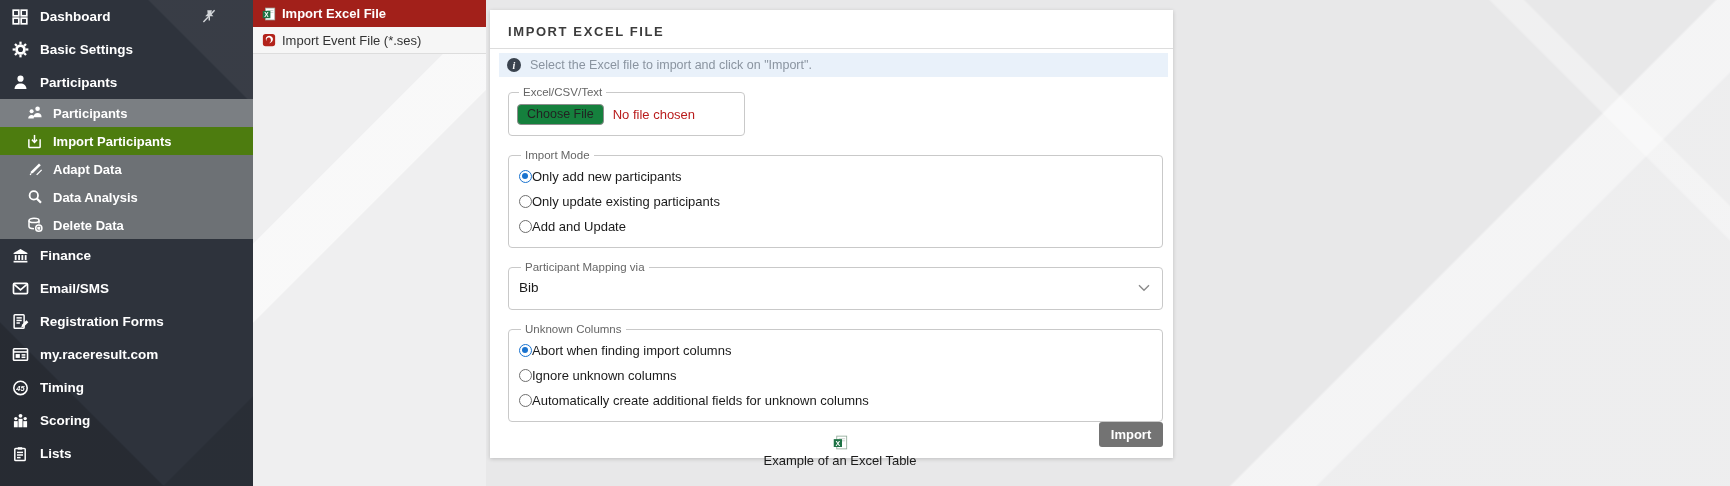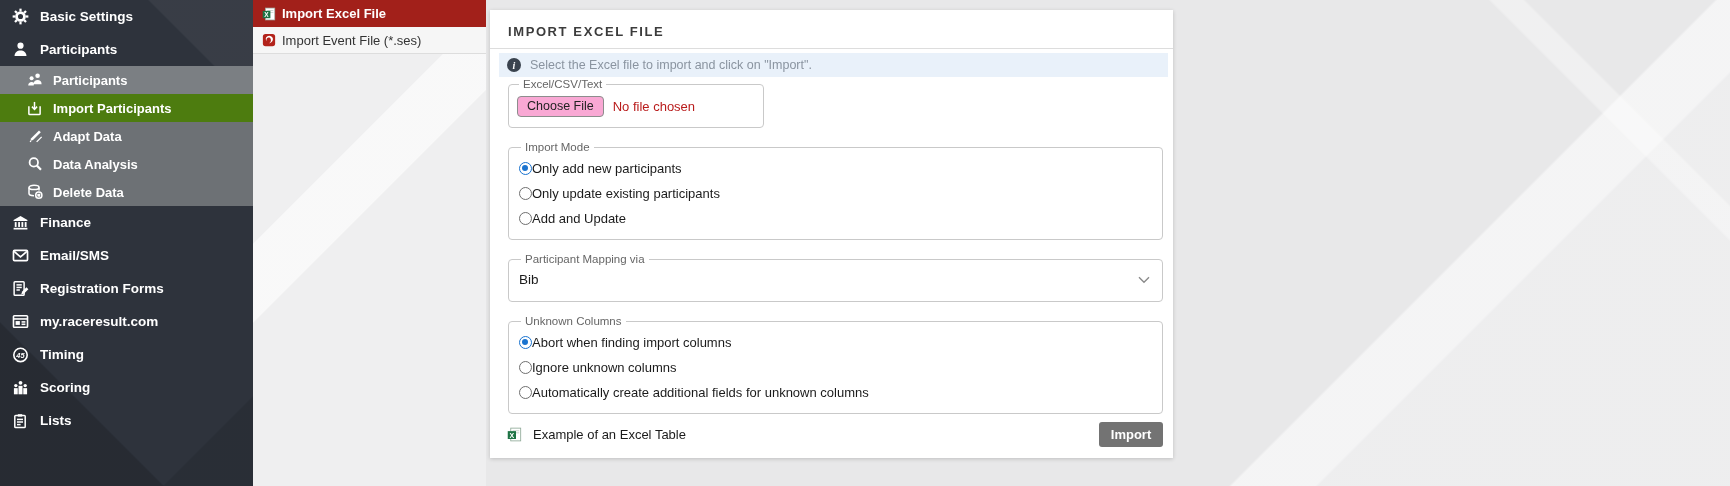--- a/index.html
+++ b/index.html
@@ -46,50 +46,68 @@
   .card { position:absolute; left:490px; top:10px; width:683px; height:448px;
     background:#fff; box-shadow:0 1px 4px rgba(0,0,0,.18); }
   .card-title { padding:14px 18px 9px; font-weight:bold; font-size:13px;
     letter-spacing:1.6px; color:#3c3c3c; border-bottom:1px solid #ddd; }
   .info-bar { margin:4px 5px 0 9px; height:24px; background:#e9f1fa;
     display:flex; align-items:center; gap:9px; padding-left:8px; color:#8a94a0; font-size:12.5px; }
   .info-ic { width:14px; height:14px; border-radius:50%; background:#3a434e; color:#fff;
     font:italic bold 10px "Liberation Serif", serif; display:flex; align-items:center; justify-content:center; }
   fieldset { border:1px solid #c9c9c9; border-radius:4px; padding:3px 10px 8px; }
   legend { font-size:11.5px; color:#666; padding:0 4px; margin-left:2px; }
-  .fs-file { margin:1px 0 0 18px; width:256px;padding-left:8px; }
+  .fs-file { margin:9px 0 0 18px; width:237px;padding-left:8px; }
   .fs-full { margin:13px 10px 0 18px; }
   .filerow { display:flex; align-items:center; gap:9px; padding:3px 0 2px; }
-  .choose-btn { font-size:12.5px; color:#222; background:#f9a8d4; border:1px solid #8d8d8d;
+  .choose-btn { font-size:12.5px; color:#222; background:#15803d; border:1px solid #8d8d8d;
     border-radius:4px; padding:2px 9px 3px; cursor:pointer; }
   .file-status { color:#b91c1c; font-size:13px; }
   .radio-row { display:flex; align-items:center; padding:5px 0; cursor:pointer; }
   .radio { width:13px; height:13px; border-radius:50%; border:1.5px solid #6f6f6f;
     flex:0 0 13px; position:relative; background:#fff; }
   .radio.checked { border-color:#1a73cf; }
   .radio.checked::after { content:""; position:absolute; left:2px; top:2px; width:6px; height:6px;
     border-radius:50%; background:#1a73cf; }
   .radio-label { font-size:13px; color:#1b1b1b; }
   .select-row { position:relative; padding:4px 0 6px; font-size:13.5px; color:#1b1b1b; cursor:pointer; }
   .chev { position:absolute; right:2px; top:8px; }
-  .example-row { margin:13px 0 0 17px; display:flex; align-items:center; gap:11px;
-    font-size:13px; color:#1b1b1b; cursor:pointer; }
+  .example-row { margin:13px 0 0 17px; display:flex; align-items:center; gap:3px;
+    font-size:13px; color:#1b1b1b; cursor:pointer;flex-direction:column; }
   .import-btn { position:absolute; right:10px; bottom:11px; width:64px; height:25px;
     background:#737373; color:#fff; border:none; border-radius:3px;
     font-weight:bold; font-size:13px; font-family:"Liberation Sans",sans-serif; cursor:pointer; }
   svg { display:block; }
 </style>
 </head>
 <body>
 
 <div id="stage">
   <div id="main-bg"></div>
 
   <nav class="sidebar">
 
+    <div class="side-item">
+      <span class="ic">
+        <svg width="16" height="16" viewBox="0 0 16 16" fill="none" stroke="#fff" stroke-width="1.7">
+          <rect x="1.2" y="1.2" width="5.6" height="5.6"></rect>
+            <rect x="9.2" y="1.2" width="5.6" height="5.6"></rect>
+          <rect x="1.2" y="9.2" width="5.6" height="5.6"></rect>
+            <rect x="9.2" y="9.2" width="5.6" height="5.6"></rect>
+        </svg>
+        </span>
+      <span>Dashboard</span>
+      <span class="unpin">
+        <svg width="16" height="16" viewBox="0 0 16 16" fill="none" stroke="#dfe2e5" stroke-width="1.4">
+          <path d="M6.3 2.2h4.6l-.9 3.6 2.4 2.4H4.2l2.4-2.4z" fill="#dfe2e5" stroke="none"></path>
+          <line x1="8.3" y1="8.2" x2="8.3" y2="12.6"></line>
+          <line x1="2.4" y1="14" x2="13.6" y2="2.2"></line>
+        </svg>
+        </span>
+    </div>
 
     <div class="side-item">
       <span class="ic">
         <svg width="17" height="17" viewBox="0 0 16 16" fill="none" stroke="#fff">
           <g stroke-width="2.1">
             <line x1="8" y1="0.6" x2="8" y2="3.2"></line>
               <line x1="8" y1="12.8" x2="8" y2="15.4"></line>
             <line x1="0.6" y1="8" x2="3.2" y2="8"></line>
               <line x1="12.8" y1="8" x2="15.4" y2="8"></line>
             <line x1="2.8" y1="2.8" x2="4.6" y2="4.6"></line>

